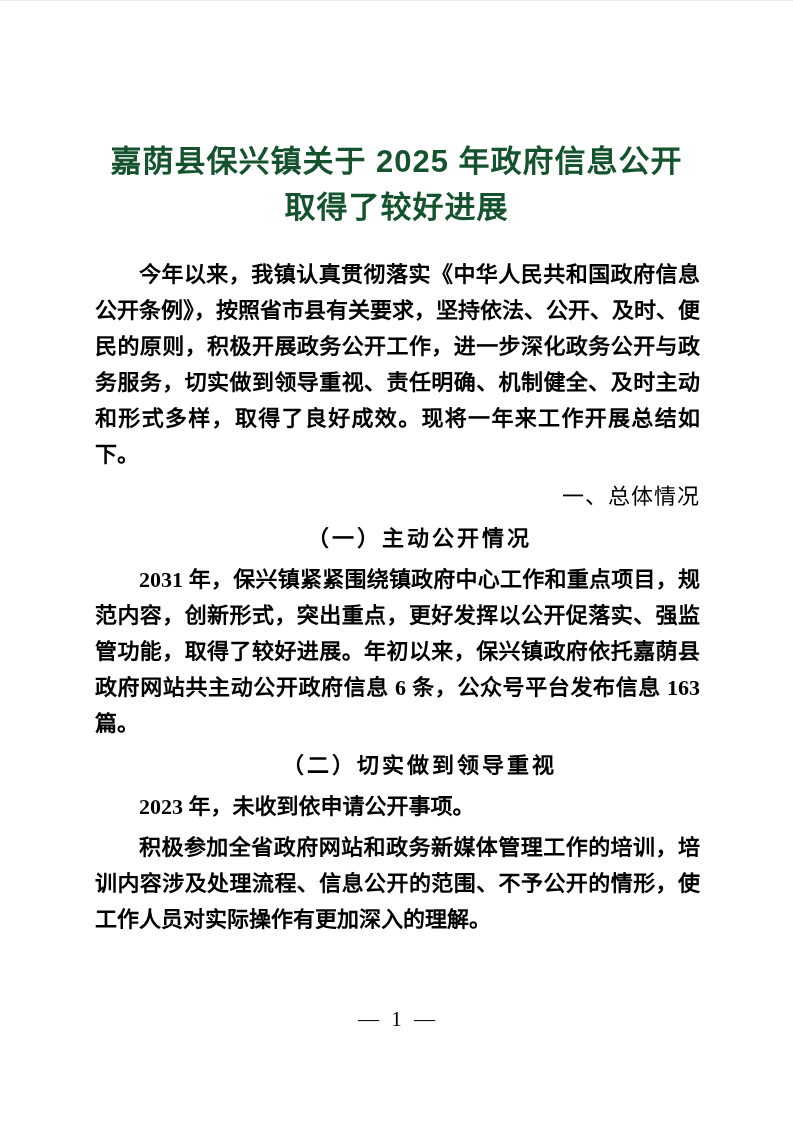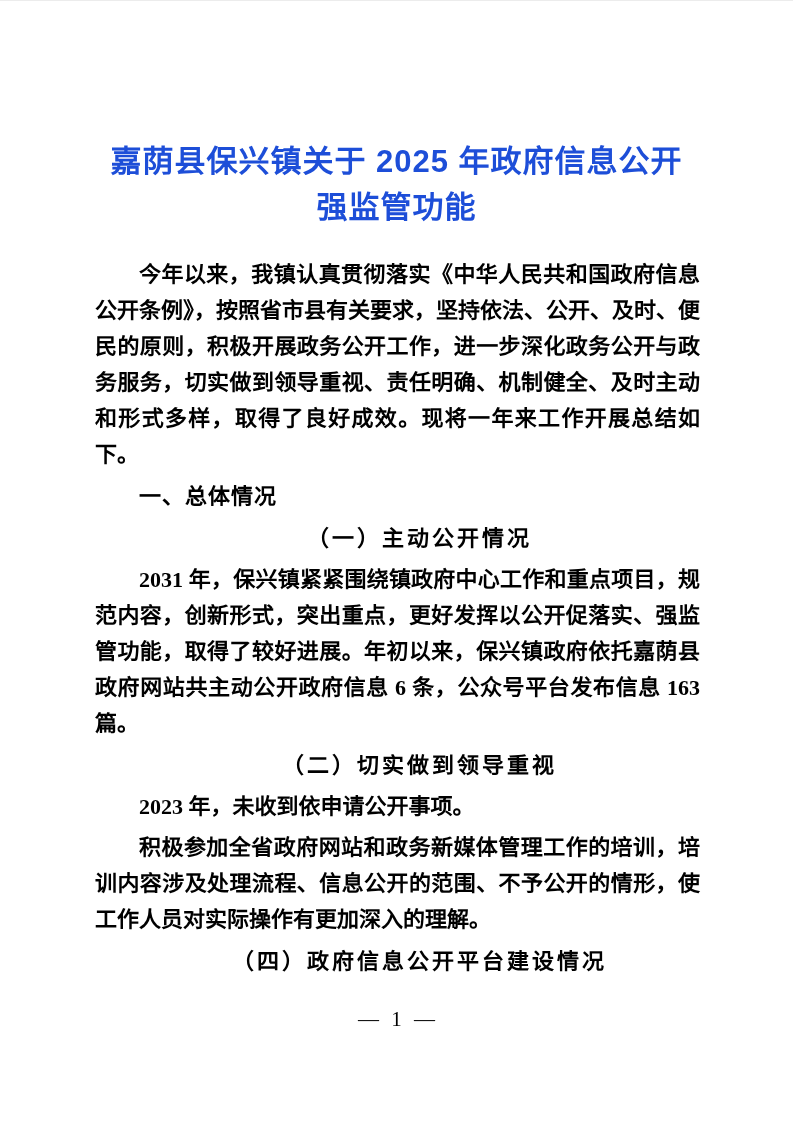--- a/index.html
+++ b/index.html
@@ -20,21 +20,21 @@
   }
   .doc-title {
     margin: 0;
     padding: 138px 60px 0 60px;
     text-align: center;
     font-family: "Liberation Sans", "DejaVu Sans", sans-serif;
     font-weight: bold;
     font-size: 31px;
     line-height: 46px;
     letter-spacing: 1px;
-    color: #1d4ed8;
+    color: #14532d;
   }
   .content {
     position: absolute;
     left: 95px;
     top: 256px;
     width: 605px;
   }
   .body-text {
     margin: 5px 0 0 0;
     font-family: "Liberation Serif", "DejaVu Serif", serif;
@@ -45,24 +45,25 @@
     text-indent: 2em;
     font-weight: bold;
   }
   .body-text.first {
     margin-top: 0;
   }
   .section-heading {
     margin: 6px 0 0 0;
     font-family: "Liberation Sans", "DejaVu Sans", sans-serif;
     font-size: 22px;
-    font-weight: bold;
+    font-weight: normal;
     line-height: 36px;
     text-indent: 2em;
     letter-spacing: 1px;
+    text-align: right;
   }
   .sub-heading {
     margin: 6px 0 0 0;
     font-family: "Liberation Serif", "DejaVu Serif", serif;
     font-size: 22px;
     font-weight: 600;
     line-height: 36px;
     text-indent: 2em;
     letter-spacing: 3px;
     text-align: center;
@@ -80,39 +81,38 @@
     color: #000000;
   }
 </style>
 </head>
 <body>
 
 <div class="page">
 
   <h1 class="doc-title">
     <div>嘉荫县保兴镇关于 2025 年政府信息公开</div>
-    <div>强监管功能</div>
+    <div>取得了较好进展</div>
   </h1>
 
   <div class="content">
 
     <p class="body-text first">今年以来，我镇认真贯彻落实《中华人民共和国政府信息公开条例》，按照省市县有关要求，坚持依法、公开、及时、便民的原则，积极开展政务公开工作，进一步深化政务公开与政务服务，切实做到领导重视、责任明确、机制健全、及时主动和形式多样，取得了良好成效。现将一年来工作开展总结如下。</p>
 
     <h2 class="section-heading">一、总体情况</h2>
 
     <h3 class="sub-heading">（一）主动公开情况</h3>
 
     <p class="body-text">2031 年，保兴镇紧紧围绕镇政府中心工作和重点项目，规范内容，创新形式，突出重点，更好发挥以公开促落实、强监管功能，取得了较好进展。年初以来，保兴镇政府依托嘉荫县政府网站共主动公开政府信息 6 条，公众号平台发布信息 163 篇。</p>
 
     <h3 class="sub-heading">（二）切实做到领导重视</h3>
 
     <p class="body-text">2023 年，未收到依申请公开事项。</p>
 
 
     <p class="body-text">积极参加全省政府网站和政务新媒体管理工作的培训，培训内容涉及处理流程、信息公开的范围、不予公开的情形，使工作人员对实际操作有更加深入的理解。</p>
 
-    <h3 class="sub-heading">（四）政府信息公开平台建设情况</h3>
 
   </div>
 
   <div class="page-number">— 1 —</div>
 
 </div>
 
 </body></html>

